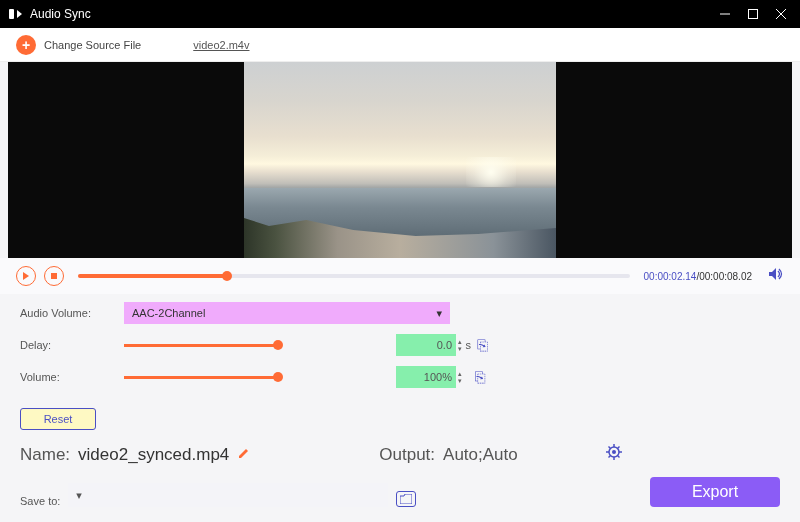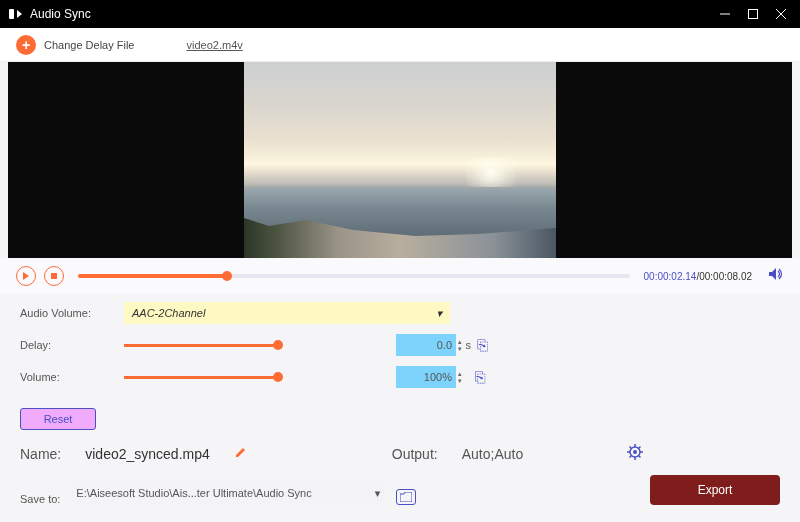--- a/index.html
+++ b/index.html
@@ -28,40 +28,40 @@
 .progress { flex: 1; height: 4px; background: #e6e6ee; border-radius: 2px; position: relative; margin: 0 6px; }
 .progress-fill { position: absolute; left: 0; top: 0; height: 100%; width: 27%; background: #ff6b35; border-radius: 2px; }
 .progress-thumb { position: absolute; left: 27%; top: 50%; transform: translate(-50%, -50%); width: 10px; height: 10px; border-radius: 50%; background: #ff6b35; }
 .timecode { font-size: 10px; color: #333; }
 .timecode .cur { color: #4a4fc4; }
 .vol-icon { color: #4a4fc4; margin-left: 8px; cursor: pointer; }
 
 .controls { padding: 8px 20px 0 20px; font-size: 11px; color: #555; }
 .row { display: flex; align-items: center; margin-bottom: 10px; }
 .lbl { width: 104px; }
-.select-box { width: 326px; height: 22px; background: #fef9c3; border: none; display: flex; align-items: center; justify-content: space-between; padding: 0 8px; font-size: 11px; color: #333; cursor: pointer; font-style: italic; }
+.select-box { width: 326px; height: 22px; background: #f0abfc; border: none; display: flex; align-items: center; justify-content: space-between; padding: 0 8px; font-size: 11px; color: #333; cursor: pointer; }
 .slider { width: 154px; height: 3px; background: #ff6b35; position: relative; margin-right: 8px; }
 .slider-thumb { position: absolute; right: -5px; top: 50%; transform: translateY(-50%); width: 10px; height: 10px; border-radius: 50%; background: #ff6b35; cursor: pointer; }
-.num-input { width: 60px; height: 22px; background: #7dd3fc; display: flex; align-items: center; justify-content: flex-end; padding: 0 4px 0 8px; font-size: 11px; margin-left: 110px; }
+.num-input { width: 60px; height: 22px; background: #86efac; display: flex; align-items: center; justify-content: flex-end; padding: 0 4px 0 8px; font-size: 11px; margin-left: 110px; }
 .stepper { display: flex; flex-direction: column; margin-left: 2px; }
 .stepper span { font-size: 7px; line-height: 7px; color: #666; cursor: pointer; }
 .unit { margin: 0 6px 0 4px; font-size: 11px; }
 .apply-icon { color: #4a4fc4; font-size: 14px; cursor: pointer; }
 
-.reset-btn { margin: 10px 0 0 20px; width: 76px; height: 22px; border: 1px solid #4a4fc4; background: #f0abfc; color: #4a4fc4; font-size: 11px; border-radius: 3px; cursor: pointer; }
-
-.output-row { display: flex; align-items: center; padding: 14px 20px 6px 20px; font-size: 14px; color: #555; gap: 24px; }
+.reset-btn { margin: 10px 0 0 20px; width: 76px; height: 22px; border: 1px solid #4a4fc4; background: #fef9c3; color: #4a4fc4; font-size: 11px; border-radius: 3px; cursor: pointer; }
+
+.output-row { display: flex; align-items: center; padding: 14px 20px 6px 20px; font-size: 17px; color: #555; gap: 8px; }
 .output-name { color: #333; text-align: center; }
 .edit-icon { color: #ff6b35; cursor: pointer; margin-right: 120px;}
 .gear-icon { color: #4a4fc4; cursor: pointer; }
 
 .footer { display: flex; align-items: flex-end; padding: 6px 20px 10px 20px; font-size: 11px; color: #555; gap: 8px; }
 .save-path { flex: 0 0 320px; height: 24px; background: #f4f4f8; display: flex; align-items: center; justify-content: space-between; padding: 0 8px; cursor: pointer; }
 .folder-icon { color: #4a4fc4; cursor: pointer; border:1px solid #4a4fc4; width:20px; height:16px; border-radius:3px; display:flex; align-items:center; justify-content:center; font-size:10px;}
-.export-btn { margin-left: auto; width: 130px; height: 30px; background: #7f1d1d; color: #fff; border: none; border-radius: 4px; font-size: 12px; cursor: pointer; }
+.export-btn { margin-left: auto; width: 130px; height: 30px; background: #8b5cf6; color: #fff; border: none; border-radius: 4px; font-size: 16px; cursor: pointer; }
 </style>
 </head>
 <body>
 
 
 
 <div class="titlebar">
   <svg width="16" height="16" viewBox="0 0 16 16">
       <rect x="1" y="3" width="5" height="10" rx="1" fill="#fff"></rect>
       <path d="M9 4 L14 8 L9 12 Z" fill="#fff"></path>
@@ -83,21 +83,21 @@
           <line x1="0" y1="0" x2="10" y2="10" stroke="#fff" stroke-width="1"></line>
           <line x1="10" y1="0" x2="0" y2="10" stroke="#fff" stroke-width="1"></line>
         </svg>
       </div>
   </div>
 </div>
 
 <div class="toolbar">
   <div class="change-src">
     <div class="plus-circle">+</div>
-    <span>Change Delay File</span>
+    <span>Change Source File</span>
   </div>
   <span class="tb-filename">video2.m4v</span>
 </div>
 
 <div class="preview">
   <div class="preview-img">
     <div class="sky"></div>
       <div class="sun"></div>
       <div class="ocean"></div>
       <div class="beach"></div>
@@ -196,21 +196,20 @@
           <line x1="2.5" y1="13.5" x2="4.5" y2="11.5"></line>
           <line x1="11.5" y1="4.5" x2="13.5" y2="2.5"></line>
         </g>
       </svg>
   </span>
 </div>
 
 <div class="footer">
   <span>Save to:</span>
   <div class="save-path">
-    <span>E:\Aiseesoft Studio\Ais...ter Ultimate\Audio Sync</span>
     <span>▾</span>
   </div>
   <div class="folder-icon">
     <svg width="12" height="10" viewBox="0 0 12 10">
         <path d="M0 2 L4 2 L5 0 L12 0 L12 10 L0 10 Z" fill="none" stroke="#4a4fc4" stroke-width="1"></path>
       </svg>
   </div>
   <button class="export-btn">Export</button>
 </div>
 

